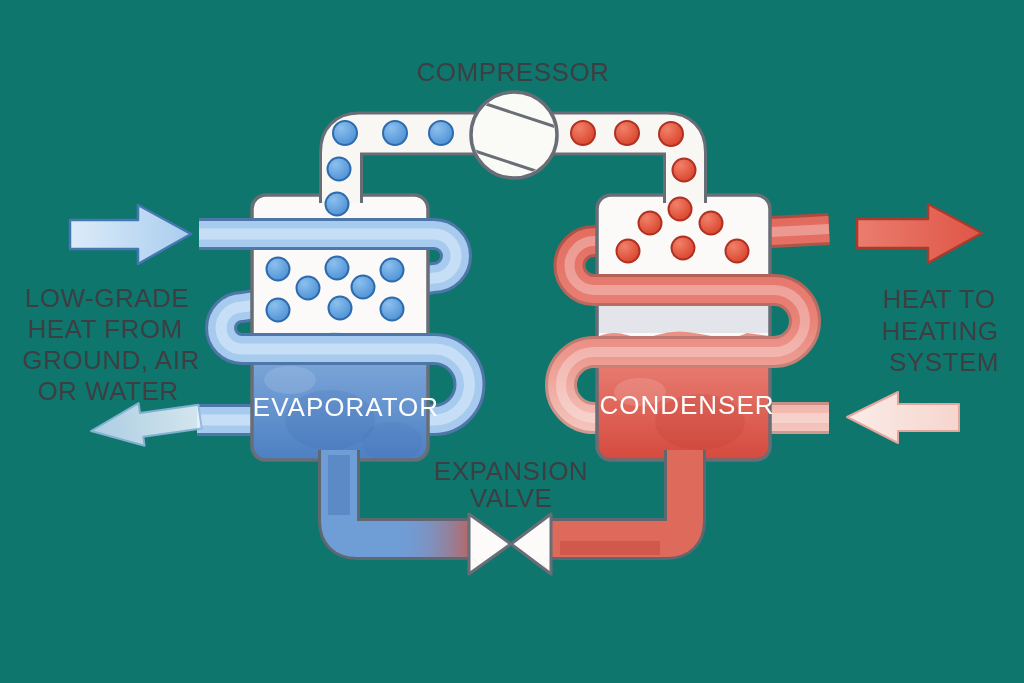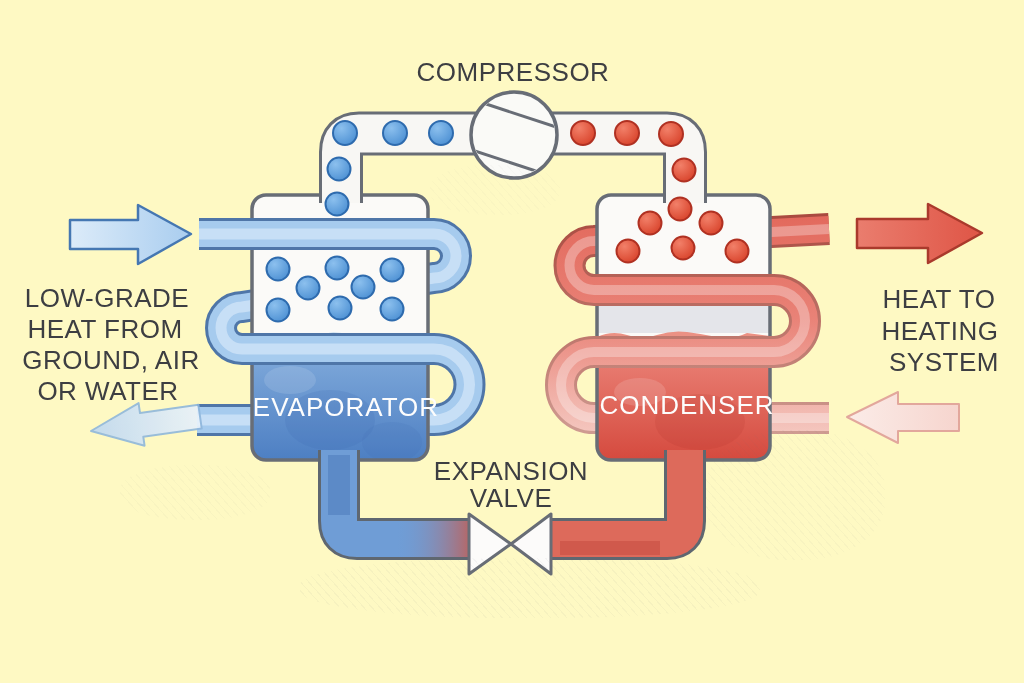--- a/index.html
+++ b/index.html
@@ -1,16 +1,16 @@
 <!DOCTYPE html>
 <html><head>
 <meta charset="utf-8">
 <style>
   html,body{margin:0;padding:0;background:#ffffff;}
-  #stage{position:relative;width:1024px;height:683px;background:#fef9c3;overflow:hidden;
+  #stage{position:relative;width:1024px;height:683px;background:#0f766e;overflow:hidden;
          font-family:"Liberation Sans", sans-serif;}
   svg{position:absolute;left:0;top:0;}
   text{font-family:"Liberation Sans", sans-serif;}
   .caption{font-size:26px;fill:#3d3e42;letter-spacing:0.5px;}
   .tanklabel{font-size:26px;fill:#fdfdfd;letter-spacing:1px;}
   .hatch{position:absolute;pointer-events:none;border-radius:45%;
          background:repeating-linear-gradient(48deg, rgba(110,115,125,.16) 0 1px, transparent 1px 6px);
          filter:blur(.4px);}
 </style>
 </head>

